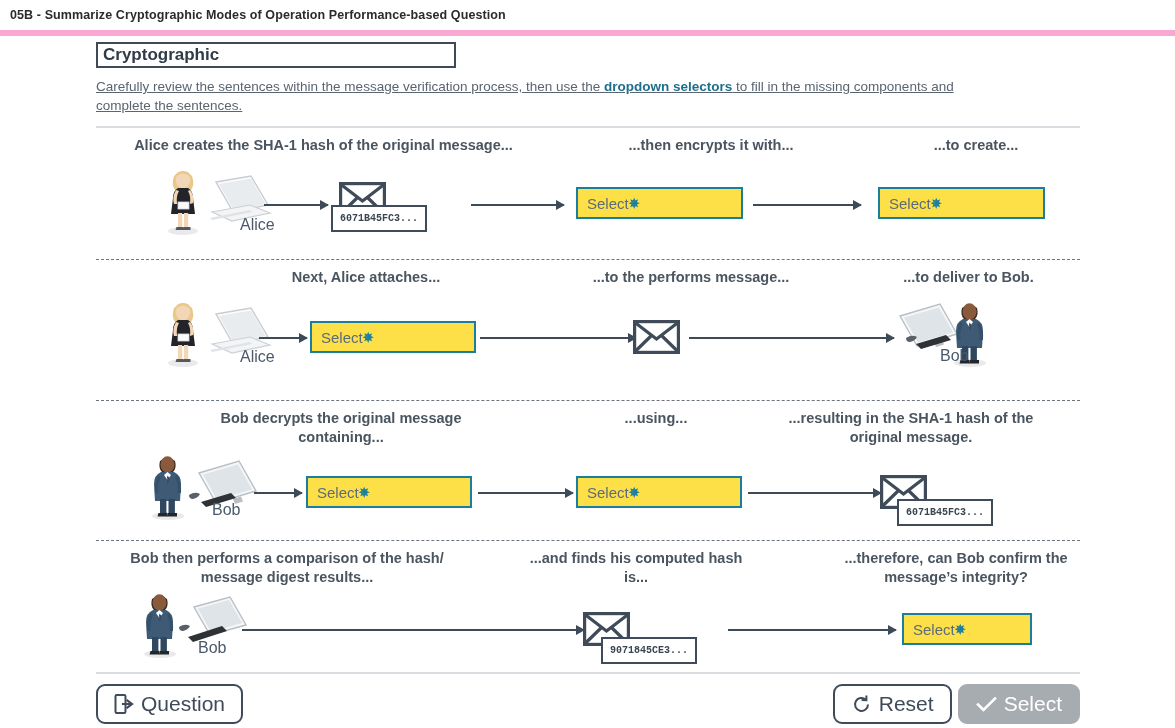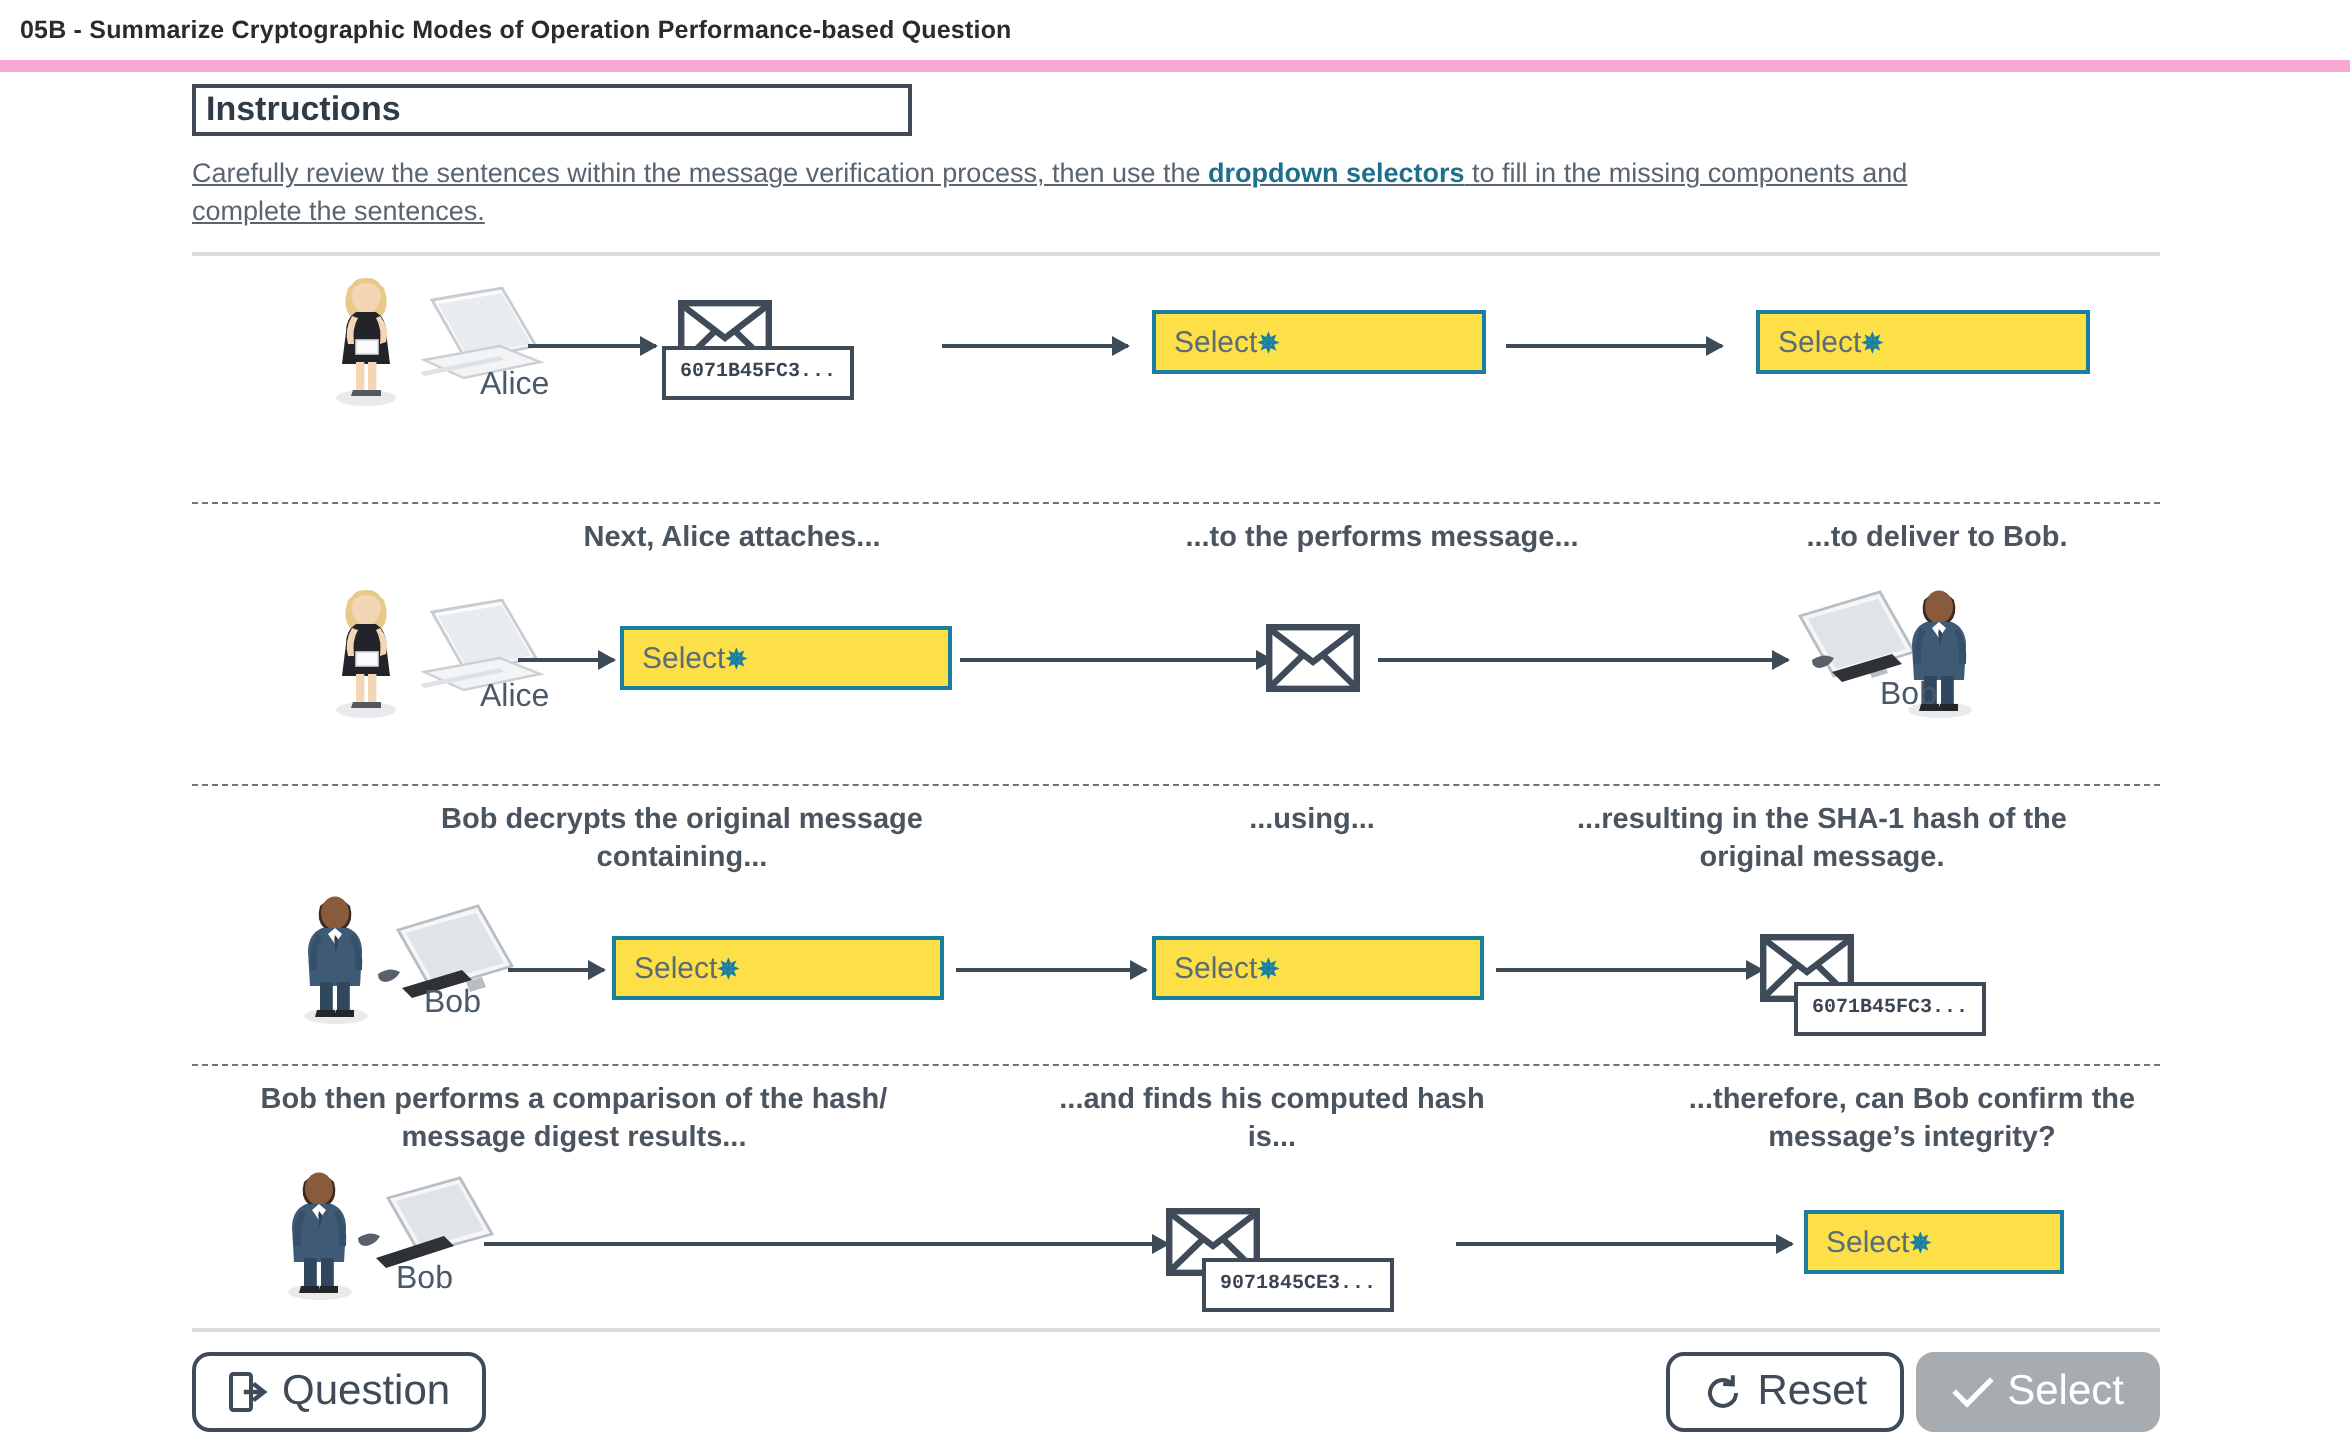--- a/index.html
+++ b/index.html
@@ -129,31 +129,36 @@
 <body>
 
 <div class="page">
 
   <div class="header">
     <span class="header-title">05B - Summarize Cryptographic Modes of Operation Performance-based Question</span>
   </div>
 
   <div class="instr-wrap">
     <div class="instr-box">
-      <span class="instr-box-title">Instructions</span>
+      <span class="instr-box-title">Cryptographic</span>
     </div>
     <div class="instr-text">
       <span>Carefully review the sentences within the message verification process, then use the </span><b>dropdown selectors</b><span> to fill in the missing components and complete the sentences.</span>
     </div>
     <div class="hr-top"></div>
   </div>
 
   <div class="rows">
 
     <div class="row" style="height:123px;">
+      <div class="captions" style="height:24px; margin-top:8px;">
+        <div class="caption" style="left:0; width:455px;">Alice creates the SHA-1 hash of the original message...</div>
+        <div class="caption" style="left:470px; width:290px;">...then encrypts it with...</div>
+        <div class="caption" style="left:775px; width:210px;">...to create...</div>
+      </div>
 
       <div class="stage" style="height:92px;">
 
         <div class="actor" style="left:56px; top:6px;">
           <svg width="120" height="72" viewBox="0 0 120 72">
             <ellipse cx="31" cy="65" rx="15" ry="4" fill="#e8eaec"></ellipse>
 
             <path d="M22 10 q9 -9 18 0 q3 9 -1 14 l-16 0 q-4 -5 -1 -14z" fill="#e8c98a"></path>
 
             <ellipse cx="31" cy="14" rx="7.2" ry="8.4" fill="#f3d6b6"></ellipse>

